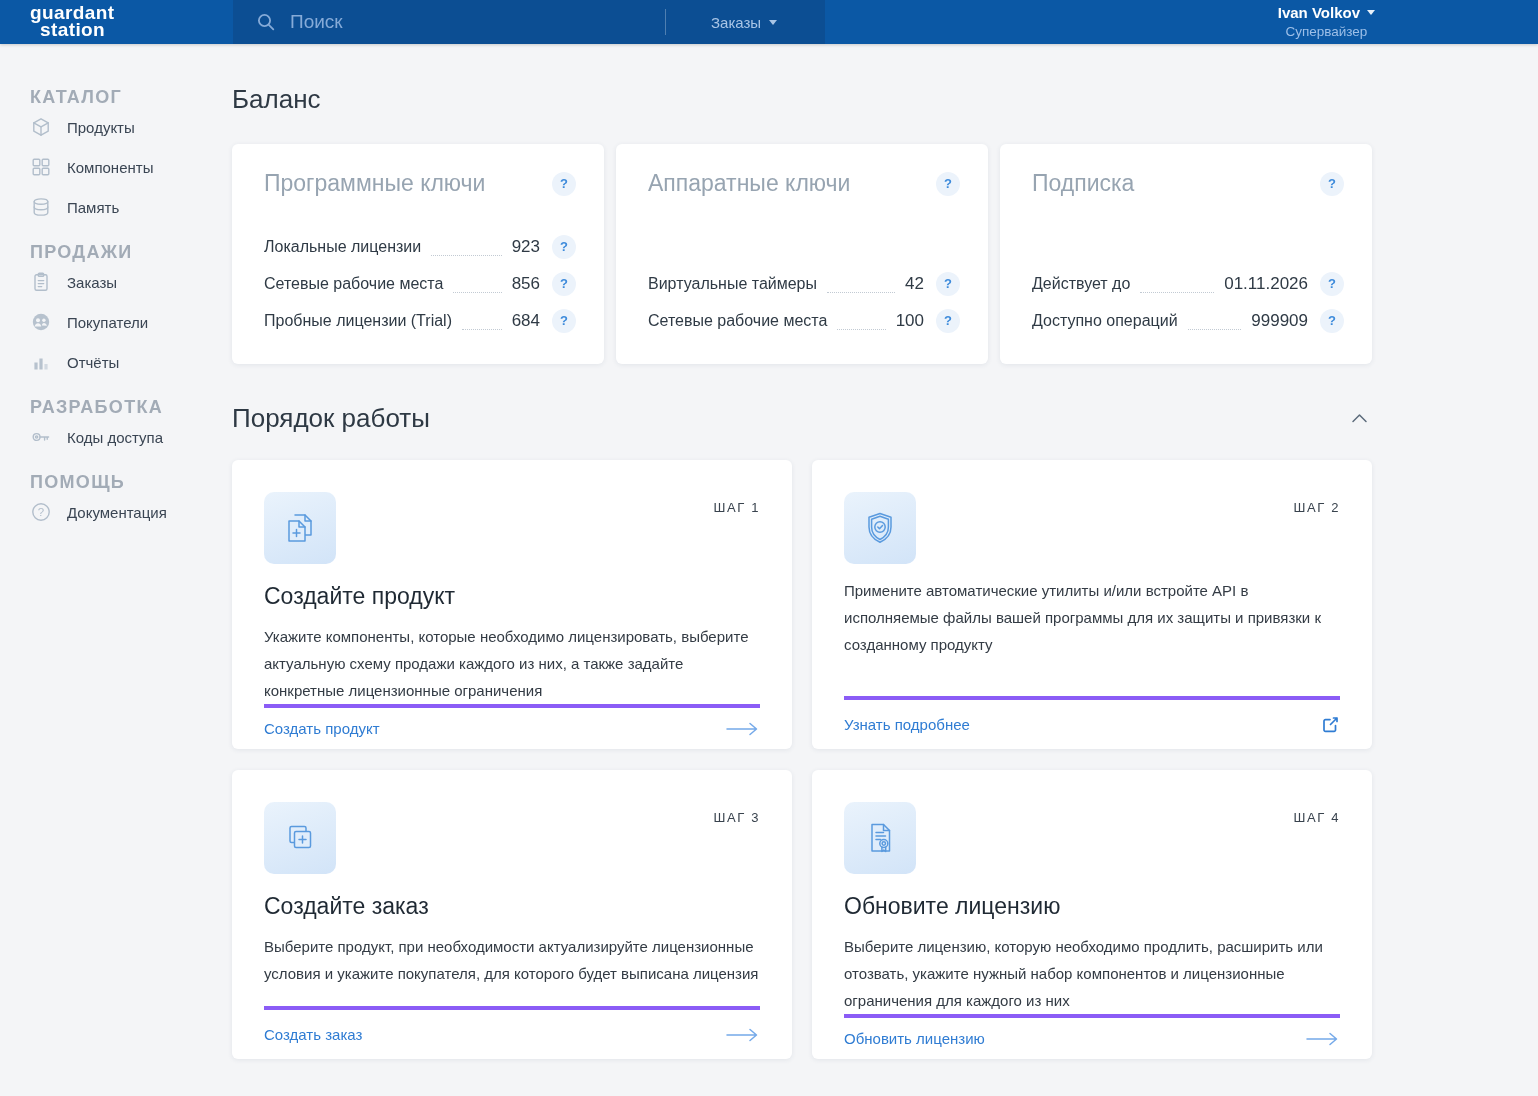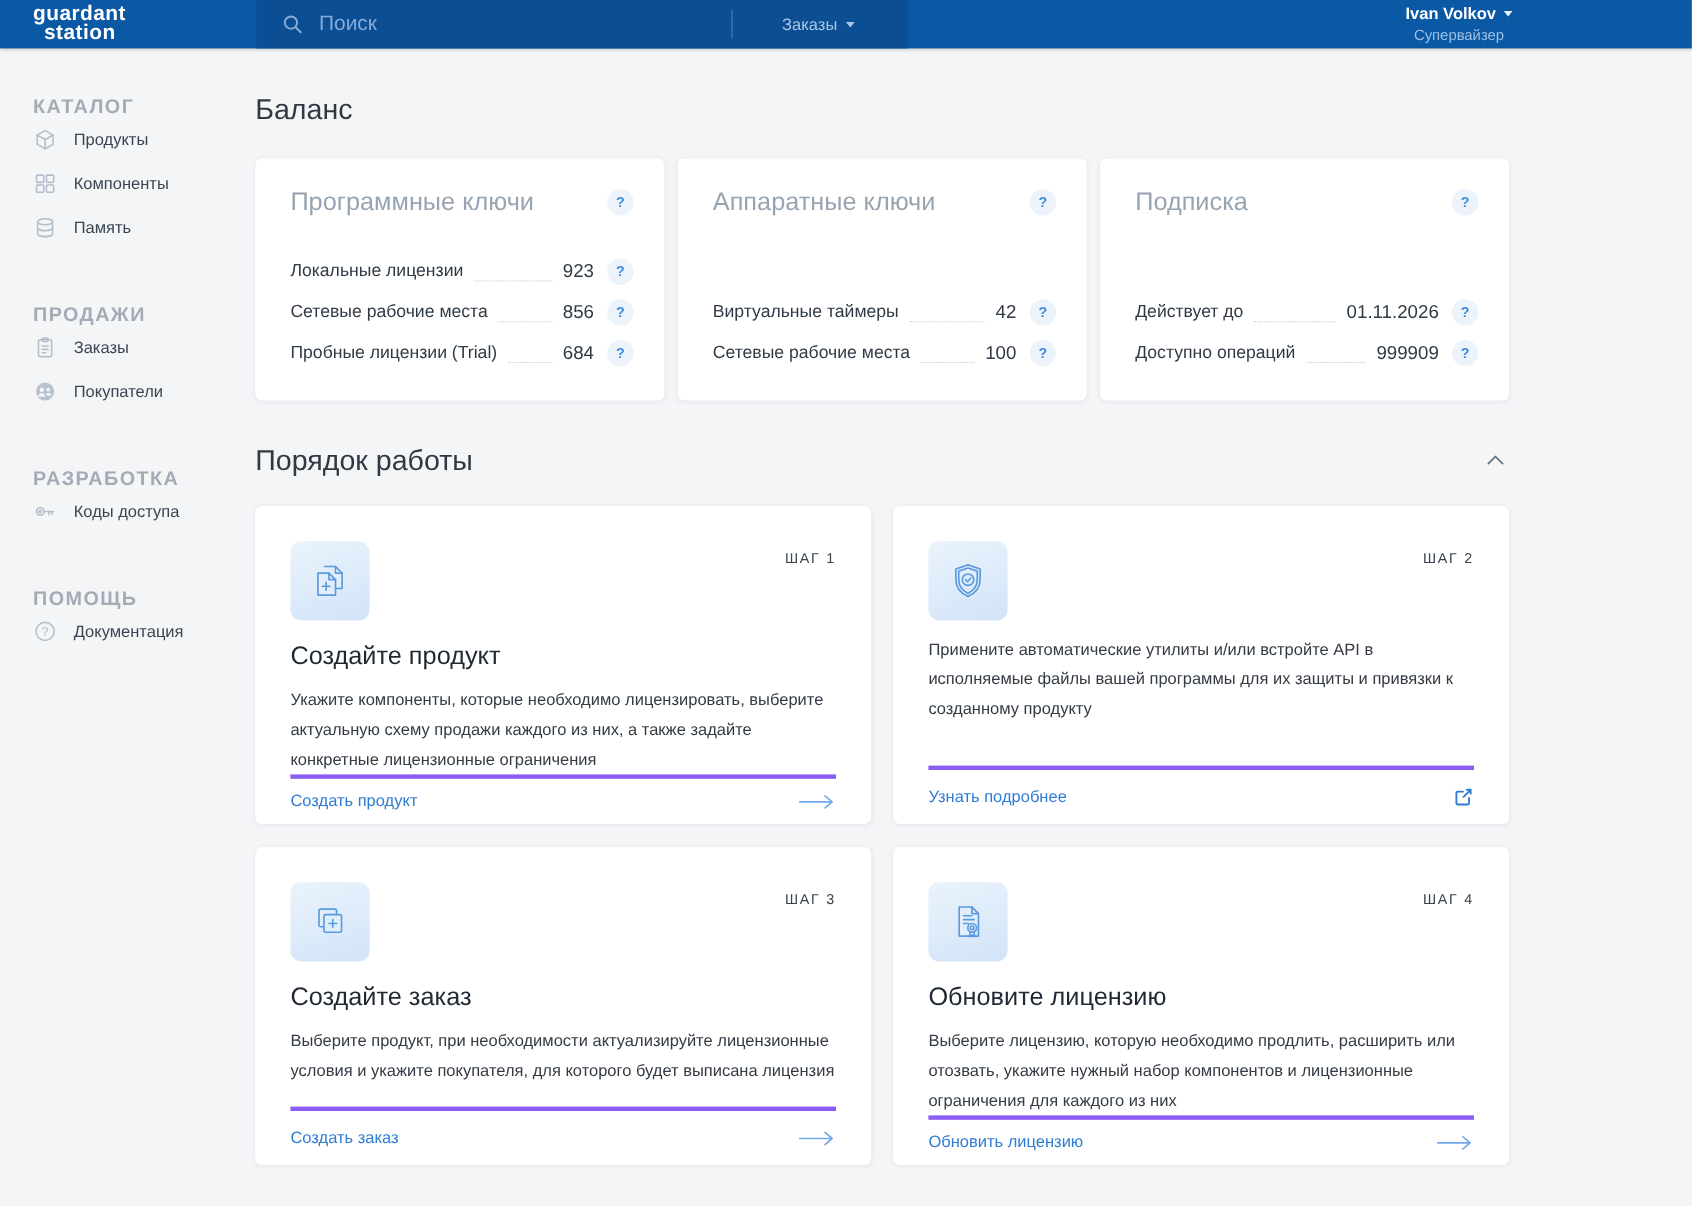--- a/index.html
+++ b/index.html
@@ -26,21 +26,21 @@
   .user-top .caret { color:#e8f1fa; }
   .user-role { color:#9dbfe8; font-size:13.5px; margin-top:3px; }
 
   
   .sidebar { position:absolute; left:0; top:44px; width:232px; padding:43px 0 0 30px; }
   .side-title { font-size:18px; font-weight:bold; letter-spacing:1.3px; color:#a2abb6; height:20px; display:flex; align-items:center; }
   .side-item { height:40px; display:flex; align-items:center; cursor:pointer; }
   .side-item .icn { width:22px; height:22px; margin-right:15px; flex:none; }
   .side-item .lbl { font-size:15px; color:#3a4553; }
   .side-section { margin-bottom:0; }
-  .side-section + .side-section { margin-top:49px; }
+  .side-section + .side-section { margin-top:15px; }
   .sicon { stroke:#b2becb; fill:none; stroke-width:1.4; stroke-linecap:round; stroke-linejoin:round; }
 
   
   .main { position:absolute; left:232px; top:44px; width:1140px; }
   h1.section-title { font-size:26px; font-weight:400; color:#2e3944; line-height:26px; }
   .balance-title { margin-top:42px; }
 
   .balance-row { display:flex; gap:12px; margin-top:32px; }
   .bcard { flex:1; height:220px; background:#fff; border-radius:6px; box-shadow:0 1px 5px rgba(43,70,102,.09); padding:26px 28px 25px 32px; display:flex; flex-direction:column; }
   .bcard-head { display:flex; justify-content:space-between; align-items:center; }
@@ -145,20 +145,28 @@
     <div class="side-item">
       <svg class="icn" viewBox="0 0 22 22">
         <circle cx="11" cy="11" r="8.2" fill="#b7c2ce"></circle>
         <circle cx="8" cy="9.3" r="2" fill="#f4f5f7"></circle>
         <circle cx="13.9" cy="9.3" r="1.7" fill="#f4f5f7"></circle>
         <path d="M4.6 15.6 C5.2 13.2 6.5 12.2 8 12.2 C9.5 12.2 10.7 13.2 11.3 15.6 Z" fill="#f4f5f7"></path>
         <path d="M11.8 14.4 C12.3 12.8 13 12.1 13.9 12.1 C15.2 12.1 16.3 13 16.9 14.8 Z" fill="#f4f5f7"></path>
       </svg>
       <span class="lbl">Покупатели</span>
     </div>
+    <div class="side-item">
+      <svg class="icn" viewBox="0 0 22 22">
+        <rect x="4.4" y="11.5" width="3.2" height="7" fill="#b7c2ce"></rect>
+        <rect x="9.4" y="7.5" width="3.2" height="11" fill="#b7c2ce"></rect>
+        <rect x="14.4" y="13" width="3.2" height="5.5" fill="#d2d9e1"></rect>
+      </svg>
+      <span class="lbl">Отчёты</span>
+    </div>
   </div>
 
   <div class="side-section">
     <div class="side-title">РАЗРАБОТКА</div>
     <div class="side-item">
       <svg class="icn sicon" viewBox="0 0 22 22">
         <circle cx="6.6" cy="11" r="3.4"></circle>
         <circle cx="6.6" cy="11" r="1.1"></circle>
         <path d="M10 11 H18.6 M14.6 11 V14 M17.2 11 V13.3"></path>
       </svg>

